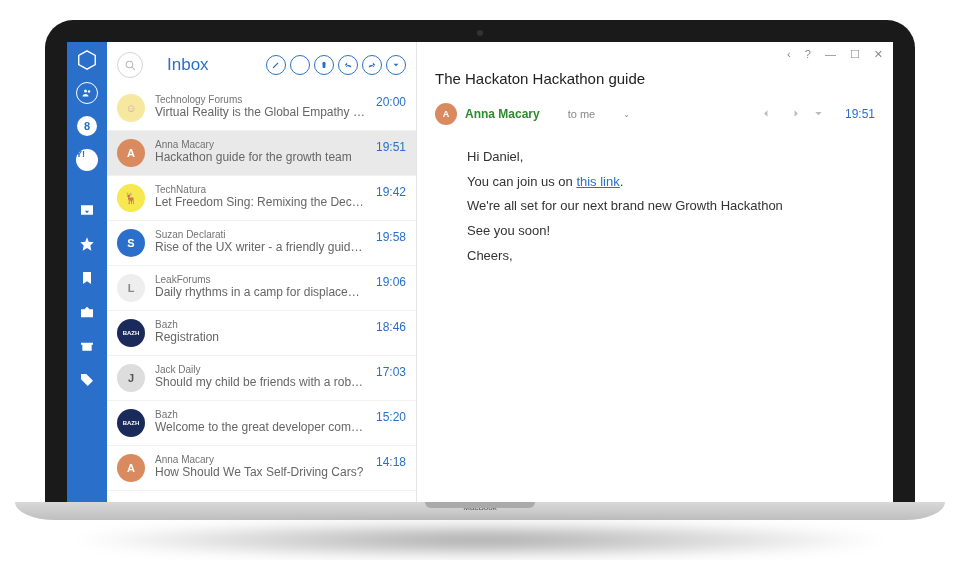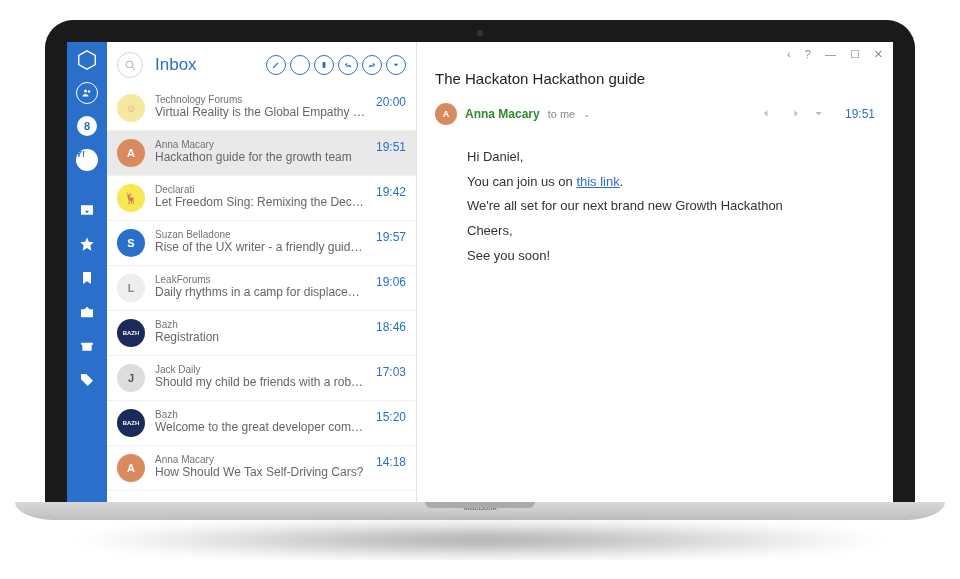--- a/index.html
+++ b/index.html
@@ -17,21 +17,21 @@
   .rail { width: 40px; background: #2a6fc9; display: flex; flex-direction: column; align-items: center; padding-top: 6px; gap: 10px; }
   .rail .item { width: 24px; height: 24px; color: #fff; display: flex; align-items: center; justify-content: center; font-size: 13px; }
   .rail .circle { width: 22px; height: 22px; border-radius: 50%; border: 1.5px solid #fff; }
   .rail .circle.filled { background: #fff; color: #2a6fc9; border: none; font-weight: 600; font-size: 12px; }
   .rail .badge { width: 20px; height: 20px; border-radius: 50%; background: #fff; color: #2a6fc9; font-size: 11px; font-weight: 700; display: flex; align-items: center; justify-content: center; }
   .rail svg { width: 16px; height: 16px; fill: #fff; }
   .rail .sep { height: 6px; }
 
   
   .listcol { width: 310px; border-right: 1px solid #e5e5e5; display: flex; flex-direction: column; }
-  .listhead { display: flex; align-items: center; padding: 10px 10px 8px 10px; gap: 12px; text-align: center; }
+  .listhead { display: flex; align-items: center; padding: 10px 10px 8px 10px; gap: 24px; text-align: center; }
   .searchbtn { width: 26px; height: 26px; border-radius: 50%; border: 1.5px solid #d5d5d5; color: #bbb; display: flex; align-items: center; justify-content: center; }
   .searchbtn svg { width: 13px; height: 13px; fill: #bbb; }
   .folder { color: #2a6fc9; font-size: 17px; }
   .toolbar { margin-left: auto; display: flex; gap: 4px; }
   .tbtn { width: 20px; height: 20px; border-radius: 50%; border: 1.5px solid #2a6fc9; display: flex; align-items: center; justify-content: center; }
   .tbtn svg { width: 10px; height: 10px; fill: #2a6fc9; }
 
   .msglist { flex: 1; overflow: hidden; }
   .msg { display: flex; align-items: flex-start; padding: 8px 10px; border-bottom: 1px solid #f1f1f1; gap: 10px; }
   .msg.sel { background: #e9e9e9; }
@@ -42,21 +42,21 @@
   .time { font-size: 12px; color: #2a6fc9; padding-top: 1px; }
 
   
   .pane { flex: 1; display: flex; flex-direction: column; }
   .winctrl { height: 24px; display: flex; justify-content: flex-end; align-items: center; gap: 14px; padding: 0 10px; color: #888; font-size: 11px; }
   .winctrl span { cursor: default; }
   .ptitle { font-size: 15px; color: #222; padding: 4px 18px 10px 18px; }
   .phead { display: flex; align-items: center; padding: 6px 18px; gap: 8px; }
   .phead .avatar { width: 22px; height: 22px; font-size: 9px; }
   .phead .from { color: #2f8a2f; font-size: 12px; font-weight: 600; }
-  .phead .to { color: #888; font-size: 11px; }
+  .phead .to { color: #888; font-size: 11px; margin-left: 20px; }
   .phead .actions { margin-left: auto; display: flex; gap: 12px; color: #aaa; font-size: 11px; align-items: center; }
   .phead .actions svg { width: 13px; height: 13px; fill: #bbb; }
   .phead .ptime { color: #2a6fc9; font-size: 12px; margin-left: 8px; }
   .pbody { padding: 14px 18px 0 50px; font-size: 13px; color: #333; line-height: 1.9; }
   .pbody a { color: #2a6fc9; }
 
   .hex { width: 22px; height: 22px; }
   .hex svg { width: 22px; height: 22px; fill: none; stroke: #fff; stroke-width: 1.5; }
 </style>
 </head>
@@ -174,32 +174,32 @@
               <div class="avatar" style="background:#d98b5f;color:#fff;font-size:11px">A</div>
               <div class="msgbody">
                 <div class="sender">Anna Macary</div>
                 <div class="subject">Hackathon guide for the growth team</div>
               </div>
               <div class="time">19:51</div>
             </div>
             <div class="msg">
               <div class="avatar" style="background:#f6e84e;color:#333;font-size:11px">🦌</div>
               <div class="msgbody">
-                <div class="sender">Declarati</div>
+                <div class="sender">TechNatura</div>
                 <div class="subject">Let Freedom Sing: Remixing the Declarati…</div>
               </div>
               <div class="time">19:42</div>
             </div>
             <div class="msg">
               <div class="avatar" style="background:#2a6fc9;color:#fff;font-size:11px">S</div>
               <div class="msgbody">
-                <div class="sender">Suzan Belladone</div>
+                <div class="sender">Suzan Declarati</div>
                 <div class="subject">Rise of the UX writer - a friendly guide of…</div>
               </div>
-              <div class="time">19:57</div>
+              <div class="time">19:58</div>
             </div>
             <div class="msg">
               <div class="avatar" style="background:#eee;color:#888;font-size:11px">L</div>
               <div class="msgbody">
                 <div class="sender">LeakForums</div>
                 <div class="subject">Daily rhythms in a camp for displaced pe…</div>
               </div>
               <div class="time">19:06</div>
             </div>
             <div class="msg">
@@ -261,22 +261,22 @@
             <span><svg viewBox="0 0 24 24">
                   <path d="M6 9l6 6 6-6z"></path>
                 </svg></span>
             <span class="ptime">19:51</span>
           </div>
         </div>
         <div class="pbody">
           <p>Hi Daniel,</p>
           <p><span>You can join us on </span><a href="#">this link</a><span>.</span></p>
           <p>We're all set for our next brand new Growth Hackathon</p>
+          <p>See you soon!</p>
           <p>Cheers,</p>
-          <p>See you soon!</p>
         </div>
       </div>
 
     </div>
   </div>
   <div class="base">
     <div class="notch"></div>
     <span>MacBook</span>
   </div>
   <div class="shadow"></div>

